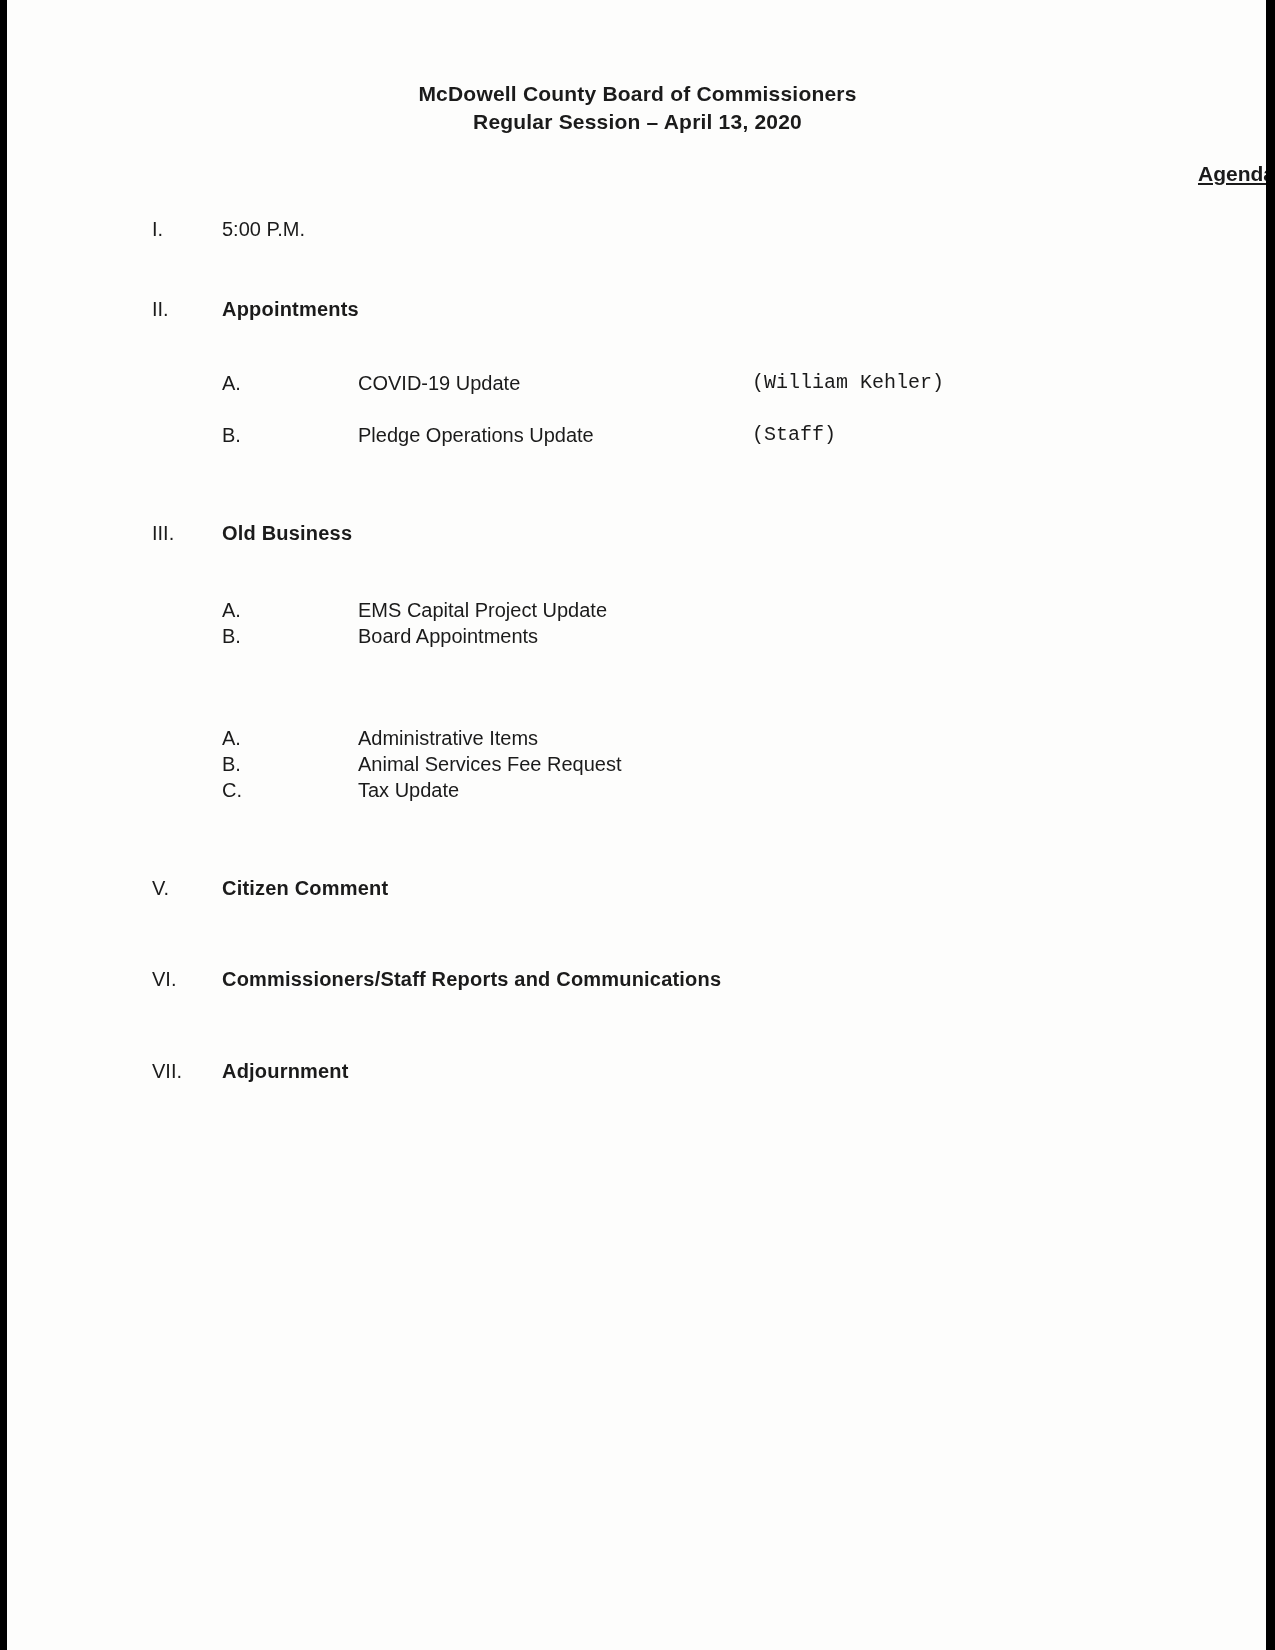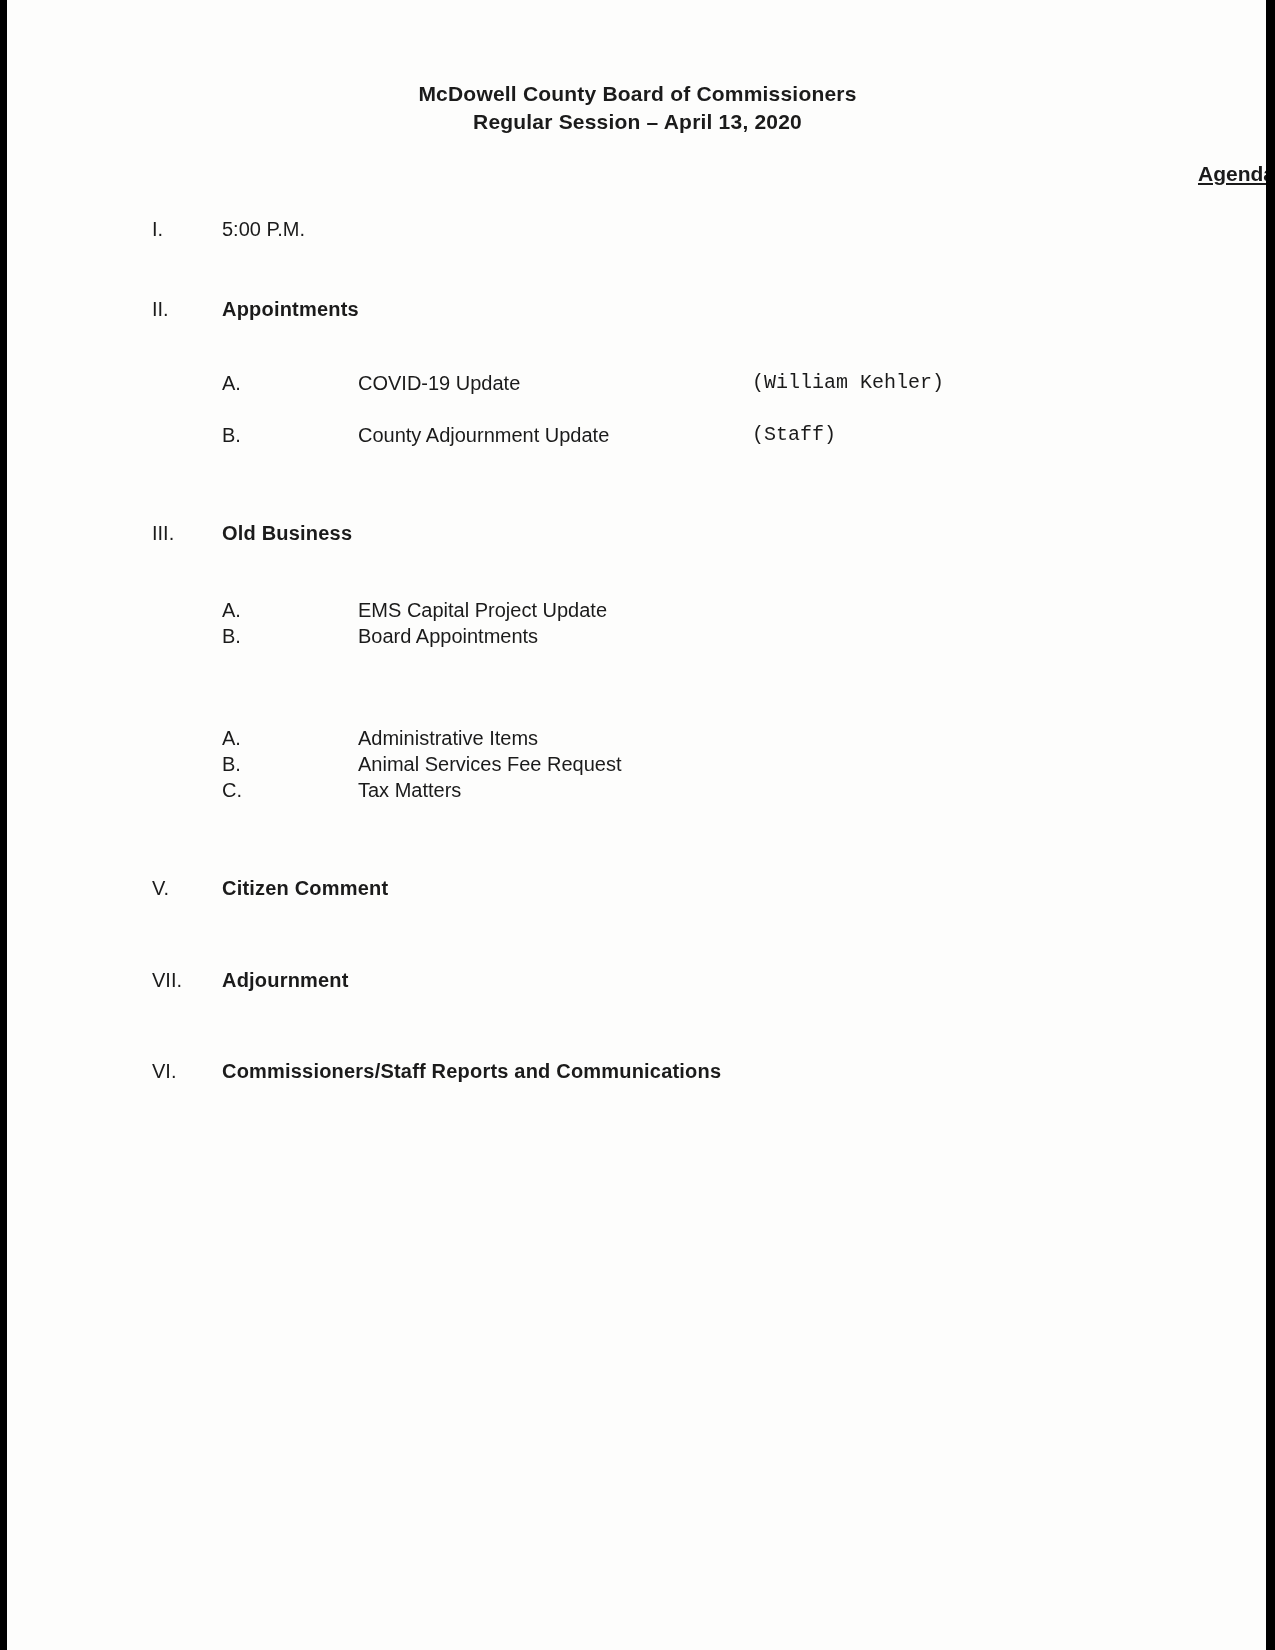--- a/index.html
+++ b/index.html
@@ -100,21 +100,21 @@
       </div>
       <div class="row" style="margin-top:48px;">
         <span class="c1"></span>
         <span class="c2">A.</span>
         <span class="c3">COVID-19 Update</span>
         <span class="presenter">(William Kehler)</span>
       </div>
       <div class="row" style="margin-top:26px;">
         <span class="c1"></span>
         <span class="c2">B.</span>
-        <span class="c3">County Adjournment Update</span>
+        <span class="c3">Pledge Operations Update</span>
         <span class="presenter">(Staff)</span>
       </div>
     </section>
 
     <section style="margin-top:72px;">
       <div class="row">
         <span class="c1">III.</span>
         <span class="heading">Old Business</span>
       </div>
       <div class="row" style="margin-top:51px;">
@@ -136,39 +136,39 @@
         <span class="c3">Administrative Items</span>
       </div>
       <div class="row">
         <span class="c1"></span>
         <span class="c2">B.</span>
         <span class="c3">Animal Services Fee Request</span>
       </div>
       <div class="row">
         <span class="c1"></span>
         <span class="c2">C.</span>
-        <span class="c3">Tax Matters</span>
+        <span class="c3">Tax Update</span>
       </div>
     </section>
 
     <section style="margin-top:72px;">
       <div class="row">
         <span class="c1">V.</span>
         <span class="heading">Citizen Comment</span>
       </div>
     </section>
 
+    <section style="margin-top:65px;">
+      <div class="row">
+        <span class="c1">VI.</span>
+        <span class="heading">Commissioners/Staff Reports and Communications</span>
+      </div>
+    </section>
+
     <section style="margin-top:66px;">
       <div class="row">
         <span class="c1">VII.</span>
         <span class="heading">Adjournment</span>
       </div>
     </section>
 
-    <section style="margin-top:65px;">
-      <div class="row">
-        <span class="c1">VI.</span>
-        <span class="heading">Commissioners/Staff Reports and Communications</span>
-      </div>
-    </section>
-
   </div>
 </div>
 
 </body></html>

